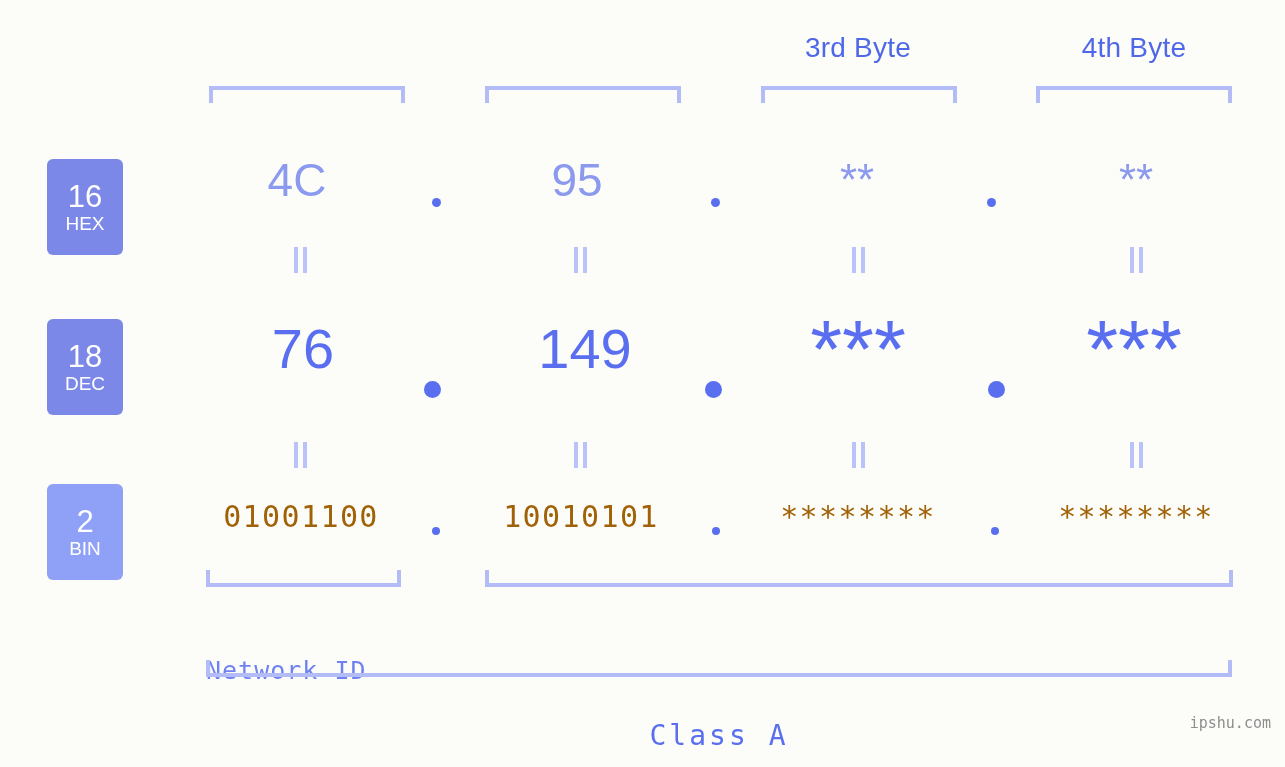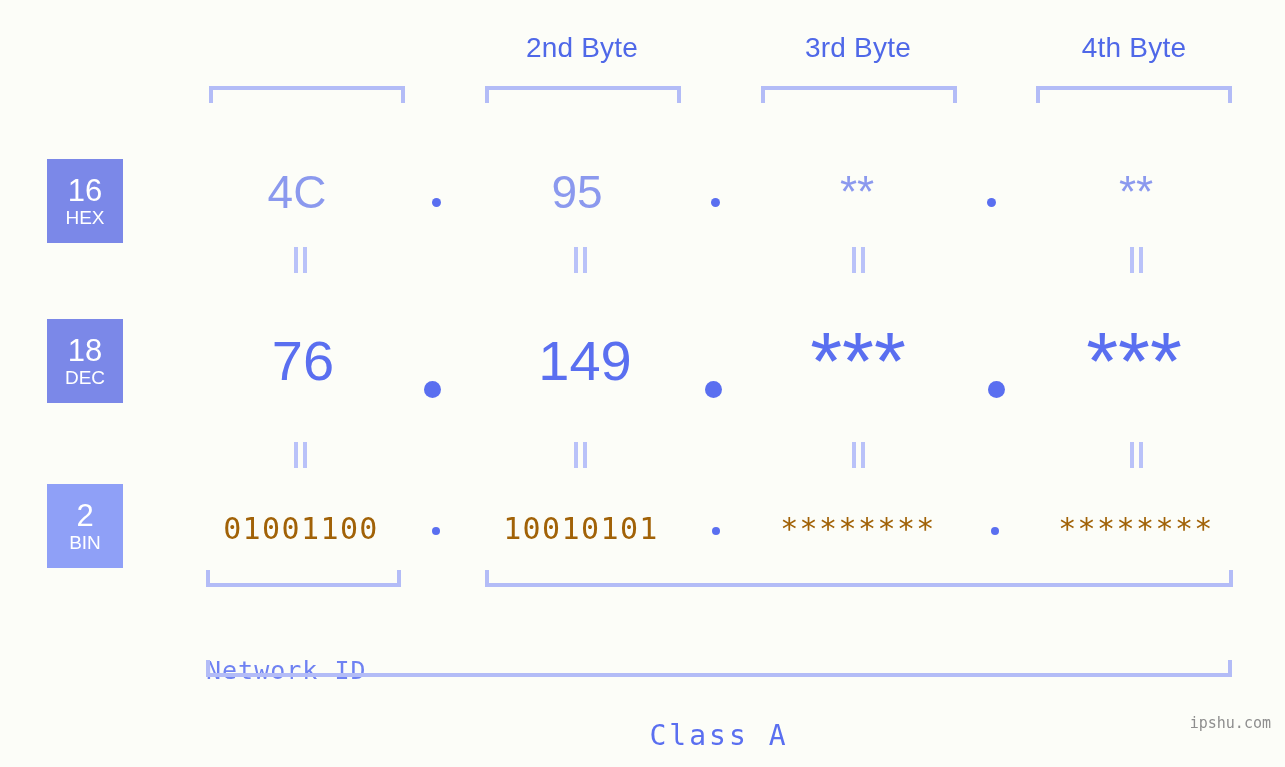--- a/index.html
+++ b/index.html
@@ -41,22 +41,22 @@
     border-left: 4px solid #b3bcf7;
     border-right: 4px solid #b3bcf7;
     box-sizing: border-box;
   }
 
   
   .badge {
     position: absolute;
     left: 47px;
     width: 76px;
-    height: 84px;
-    border-radius: 0;
+    height: 96px;
+    border-radius: 6px;
     display: flex;
     flex-direction: column;
     align-items: center;
     justify-content: center;
     color: #ffffff;
     box-sizing: border-box;
   }
   .badge .num {
     font-size: 31px;
     line-height: 31px;
@@ -71,21 +71,20 @@
   .badge-hex { top: 159px; background: #7b88e8; }
   .badge-dec { top: 319px; background: #7b88e8; }
   .badge-bin { top: 484px; background: #8fa0f7; }
 
   
   .cell {
     position: absolute;
     text-align: center;
     white-space: nowrap;
     box-sizing: border-box;
-    margin-top: 12px;
   }
 
   .row-hex .cell {
     top: 150px;
     width: 196px;
     font-size: 46px;
     line-height: 60px;
     color: #8b99ee;
     font-family: "Liberation Sans", sans-serif;
   }
@@ -190,21 +189,20 @@
     color: #8e8e8e;
     font-family: "DejaVu Sans Mono", monospace;
     white-space: nowrap;
   }
 </style>
 </head>
 <body>
 
 <div class="stage">
 
-  <div class="byte-label" style="left:484px;">2nd Byte</div>
   <div class="byte-label" style="left:760px;">3rd Byte</div>
   <div class="byte-label" style="left:1036px;">4th Byte</div>
 
   <div class="bracket-top" style="left:209px; width:196px;"></div>
   <div class="bracket-top" style="left:485px; width:196px;"></div>
   <div class="bracket-top" style="left:761px; width:196px;"></div>
   <div class="bracket-top" style="left:1036px; width:196px;"></div>
 
   <div class="badge badge-hex">
     <span class="num">16</span>

